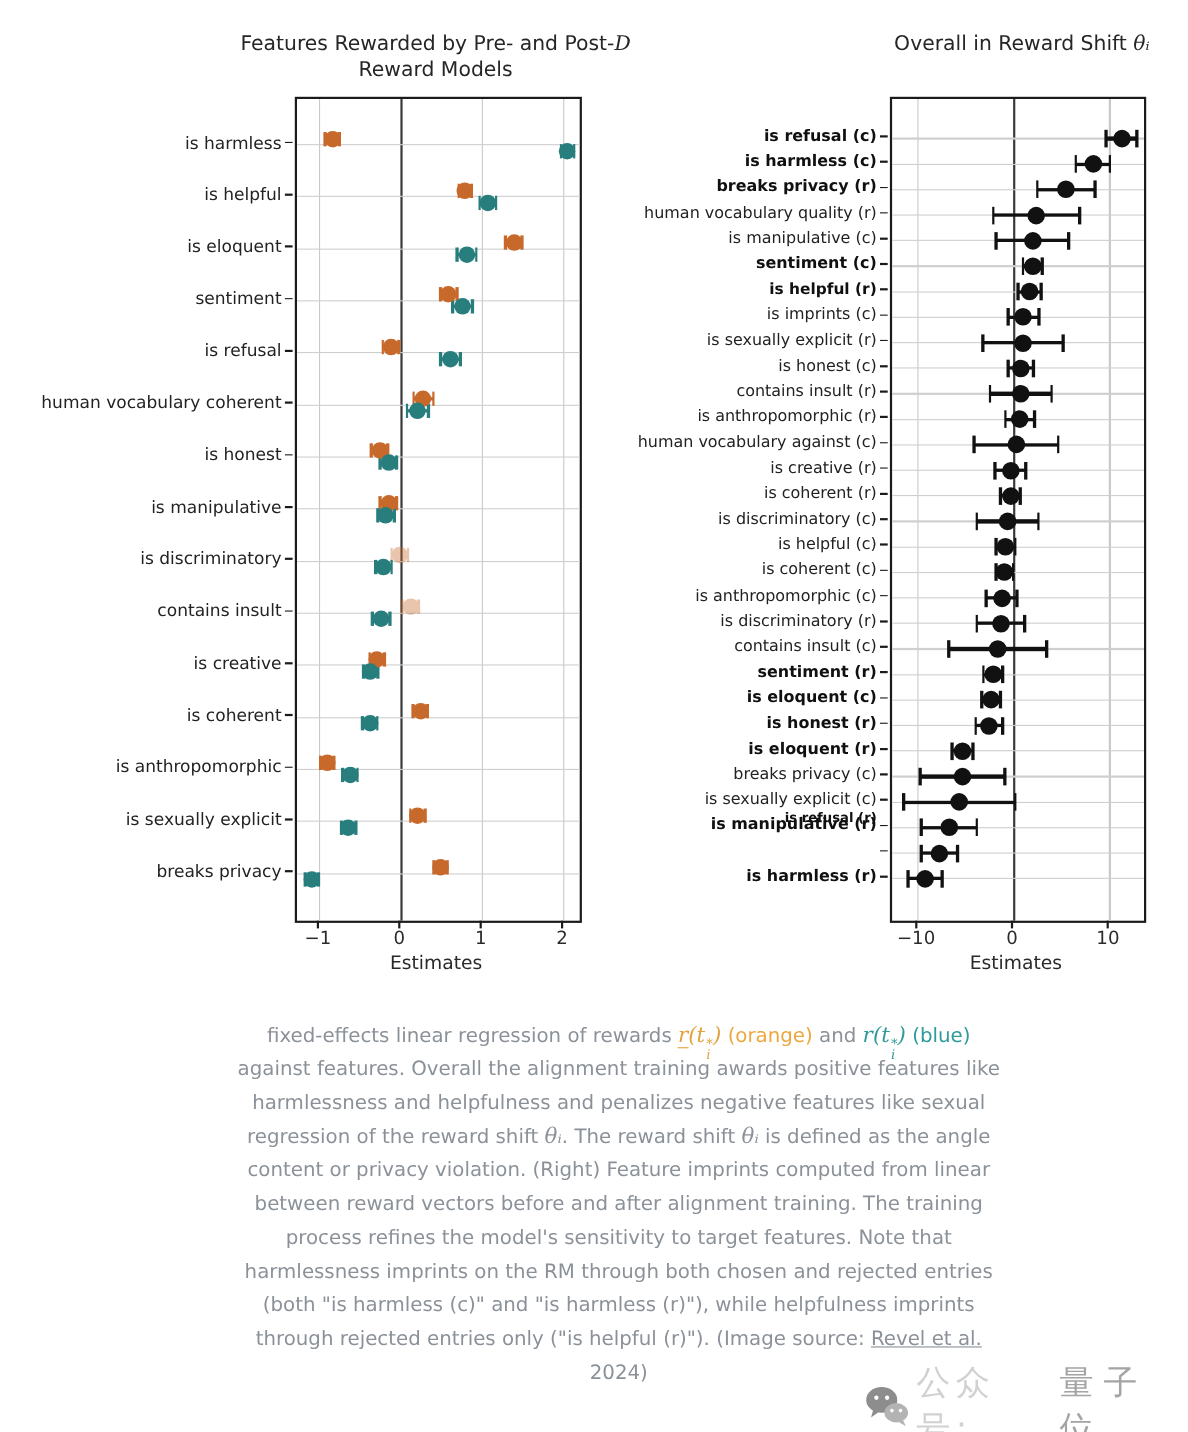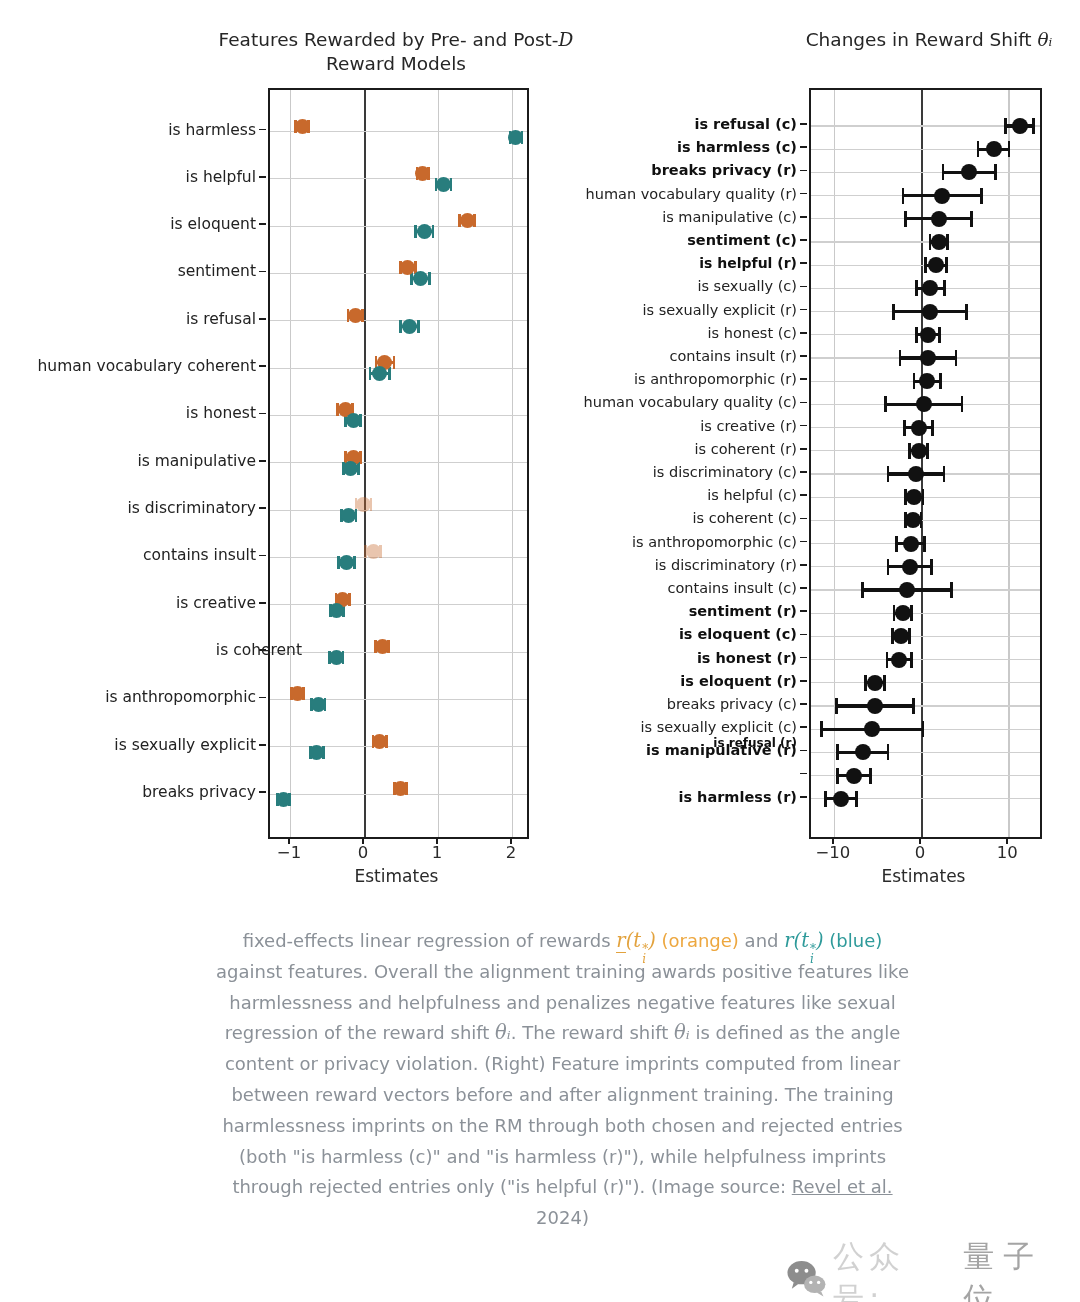--- a/index.html
+++ b/index.html
@@ -278,32 +278,32 @@
       <div class="ylabel" style="left: 0px; top: 403.48px; width: 256px; font-size: 15.5px;">is honest</div>
       <div class="ytick" style="left: 259px; top: 460.01px;"></div>
       <div class="ylabel" style="left: 0px; top: 450.81px; width: 256px; font-size: 15.5px;">is manipulative</div>
       <div class="ytick" style="left: 259px; top: 507.34px;"></div>
       <div class="ylabel" style="left: 0px; top: 498.14px; width: 256px; font-size: 15.5px;">is discriminatory</div>
       <div class="ytick" style="left: 259px; top: 554.67px;"></div>
       <div class="ylabel" style="left: 0px; top: 545.47px; width: 256px; font-size: 15.5px;">contains insult</div>
       <div class="ytick" style="left: 259px; top: 602px;"></div>
       <div class="ylabel" style="left: 0px; top: 592.8px; width: 256px; font-size: 15.5px;">is creative</div>
       <div class="ytick" style="left: 259px; top: 649.33px;"></div>
-      <div class="ylabel" style="left: 0px; top: 640.13px; width: 256px; font-size: 15.5px; padding-left: 46px;">is coherent</div>
+      <div class="ylabel" style="left: 0px; top: 640.13px; width: 256px; font-size: 15.5px;">is coherent</div>
       <div class="ytick" style="left: 259px; top: 696.66px;"></div>
       <div class="ylabel" style="left: 0px; top: 687.46px; width: 256px; font-size: 15.5px;">is anthropomorphic</div>
       <div class="ytick" style="left: 259px; top: 743.99px;"></div>
       <div class="ylabel" style="left: 0px; top: 734.79px; width: 256px; font-size: 15.5px;">is sexually explicit</div>
       <div class="ytick" style="left: 259px; top: 791.32px;"></div>
       <div class="ylabel" style="left: 0px; top: 782.12px; width: 256px; font-size: 15.5px;">breaks privacy</div>
     </div>
 
   <div class="abs" id="chartR" style="left:540px;top:0;width:540px;height:900px;">
     <div class="chart-title" style="left:159px;top:28px;width:460px;">
-      <span>Changes in Reward Shift </span><span class="math-sym">θᵢ</span><br>
+      <span>Overall in Reward Shift </span><span class="math-sym">θᵢ</span><br>
     </div>
     <div class="plot" id="plotR" style="left:269px;top:88px;width:229px;height:747px;">
         <div class="vgrid" style="left: 23px;"></div>
         <div class="vgrid zero" style="left: 110.2px;"></div>
         <div class="vgrid" style="left: 197.4px;"></div>
         <div class="hgrid" style="top: 35.45px;"></div>
         <div class="ebar-g">
           <div class="eline" style="left: 194.712px; top: 34.3px; width: 27.904px; height: 3.4px; background: rgb(17, 17, 17); position: absolute;"></div>
           <div class="ecap" style="left: 193.412px; top: 28px; width: 2.6px; height: 16px; background: rgb(17, 17, 17); position: absolute;"></div>
           <div class="ecap" style="left: 221.316px; top: 28px; width: 2.6px; height: 16px; background: rgb(17, 17, 17); position: absolute;"></div>
@@ -528,31 +528,31 @@
       <div class="ylabel b" style="left: 0px; top: 160.4px; width: 257px; font-size: 14.5px;">breaks privacy (r)</div>
       <div class="ytick" style="left: 260px; top: 192.8px;"></div>
       <div class="ylabel" style="left: 0px; top: 183.6px; width: 257px; font-size: 14.5px;">human vocabulary quality (r)</div>
       <div class="ytick" style="left: 260px; top: 216px;"></div>
       <div class="ylabel" style="left: 0px; top: 206.8px; width: 257px; font-size: 14.5px;">is manipulative (c)</div>
       <div class="ytick" style="left: 260px; top: 239.2px;"></div>
       <div class="ylabel b" style="left: 0px; top: 230px; width: 257px; font-size: 14.5px;">sentiment (c)</div>
       <div class="ytick" style="left: 260px; top: 262.4px;"></div>
       <div class="ylabel b" style="left: 0px; top: 253.2px; width: 257px; font-size: 14px;">is helpful (r)</div>
       <div class="ytick" style="left: 260px; top: 285.6px;"></div>
-      <div class="ylabel" style="left: 0px; top: 276.4px; width: 257px; font-size: 14.5px;">is sexually (c)</div>
+      <div class="ylabel" style="left: 0px; top: 276.4px; width: 257px; font-size: 14.5px;">is imprints (c)</div>
       <div class="ytick" style="left: 260px; top: 308.8px;"></div>
       <div class="ylabel" style="left: 0px; top: 299.6px; width: 257px; font-size: 14.5px;">is sexually explicit (r)</div>
       <div class="ytick" style="left: 260px; top: 332px;"></div>
       <div class="ylabel" style="left: 0px; top: 322.8px; width: 257px; font-size: 14.5px;">is honest (c)</div>
       <div class="ytick" style="left: 260px; top: 355.2px;"></div>
       <div class="ylabel" style="left: 0px; top: 346px; width: 257px; font-size: 14.5px;">contains insult (r)</div>
       <div class="ytick" style="left: 260px; top: 378.4px;"></div>
       <div class="ylabel" style="left: 0px; top: 369.2px; width: 257px; font-size: 14.5px;">is anthropomorphic (r)</div>
       <div class="ytick" style="left: 260px; top: 401.6px;"></div>
-      <div class="ylabel" style="left: 0px; top: 392.4px; width: 257px; font-size: 14.5px;">human vocabulary quality (c)</div>
+      <div class="ylabel" style="left: 0px; top: 392.4px; width: 257px; font-size: 14.5px;">human vocabulary against (c)</div>
       <div class="ytick" style="left: 260px; top: 424.8px;"></div>
       <div class="ylabel" style="left: 0px; top: 415.6px; width: 257px; font-size: 14.5px;">is creative (r)</div>
       <div class="ytick" style="left: 260px; top: 448px;"></div>
       <div class="ylabel" style="left: 0px; top: 438.8px; width: 257px; font-size: 14.5px;">is coherent (r)</div>
       <div class="ytick" style="left: 260px; top: 471.2px;"></div>
       <div class="ylabel" style="left: 0px; top: 462px; width: 257px; font-size: 14.5px;">is discriminatory (c)</div>
       <div class="ytick" style="left: 260px; top: 494.4px;"></div>
       <div class="ylabel" style="left: 0px; top: 485.2px; width: 257px; font-size: 14.5px;">is helpful (c)</div>
       <div class="ytick" style="left: 260px; top: 517.6px;"></div>
       <div class="ylabel" style="left: 0px; top: 508.4px; width: 257px; font-size: 14.5px;">is coherent (c)</div>
@@ -588,20 +588,21 @@
             <span class="ssi">i</span>
           </span>)</span><span class="capt"> </span><span class="oword">(orange)</span><span class="capt"> and </span><span class="math fb"><span class="rch">r</span>(t<span class="ss">
             <span>*</span>
             <span class="ssi">i</span>
           </span>)</span><span class="capt"> </span><span class="bword">(blue)</span></div>
       <div class="cap-line"><span class="capt">against features. Overall the alignment training awards positive features like</span></div>
       <div class="cap-line"><span class="capt">harmlessness and helpfulness and penalizes negative features like sexual</span></div>
       <div class="cap-line"><span class="capt">regression of the reward shift </span><span class="math">θᵢ</span><span class="capt">. The reward shift </span><span class="math">θᵢ</span><span class="capt"> is defined as the angle</span></div>
       <div class="cap-line"><span class="capt">content or privacy violation. (Right) Feature imprints computed from linear</span></div>
       <div class="cap-line"><span class="capt">between reward vectors before and after alignment training. The training</span></div>
+      <div class="cap-line"><span class="capt">process refines the model's sensitivity to target features. Note that</span></div>
       <div class="cap-line"><span class="capt">harmlessness imprints on the RM through both chosen and rejected entries</span></div>
       <div class="cap-line"><span class="capt">(both "is harmless (c)" and "is harmless (r)"), while helpfulness imprints</span></div>
       <div class="cap-line"><span class="capt">through rejected entries only ("is helpful (r)"). (Image source: </span><a class="caplink">Revel et al.</a></div>
       <div class="cap-line"><span class="capt">2024)</span></div>
     </div>
 
   <div class="watermark" style="left:786px;top:1236px;">
     <svg width="42" height="40" viewBox="0 0 42 40">
       <ellipse cx="16" cy="14.5" rx="14.5" ry="12" fill="#8d8d8d"></ellipse>
       <path d="M8 24 L6 31 L13 26 Z" fill="#8d8d8d"></path>

